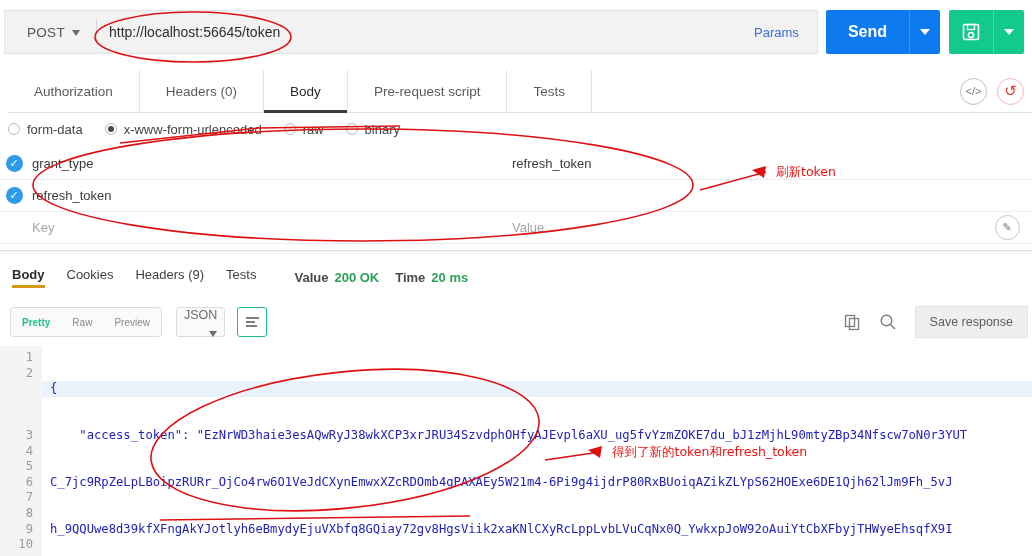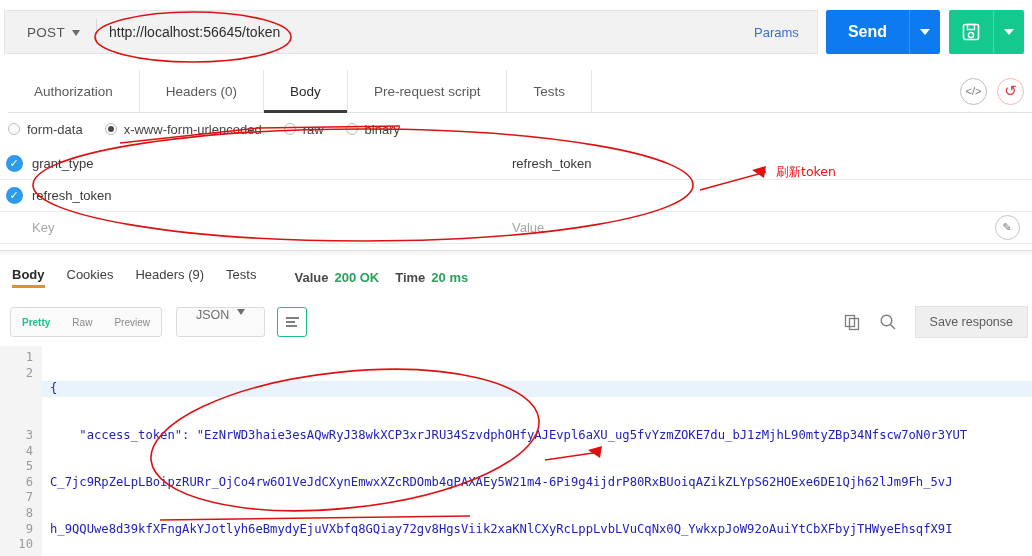--- a/index.html
+++ b/index.html
@@ -222,24 +222,24 @@
     display: flex; align-items: stretch;
     border: 1px solid #dcdcdc; border-radius: 3px; background: #fafafa;
     height: 28px; overflow: hidden;
   }
   .seg-item {
     display: flex; align-items: center; padding: 0 11px;
     font-size: 10px; color: #8a8a8a; cursor: pointer;
   }
   .seg-item.active { color: #22c28c; font-weight: bold; }
   .fmt-select {
-    display: flex; align-items: flex-start; gap: 8px;
-    margin-left: 14px; height: 28px; padding: 0 19px;
+    display: flex; align-items: flex-end; gap: 8px;
+    margin-left: 14px; height: 28px; padding: 0 7px;
     border: 1px solid #dcdcdc; border-radius: 3px; background: #fafafa;
-    font-size: 12.5px; color: #6e6e6e; cursor: pointer;
+    font-size: 12.5px; color: #6e6e6e; cursor: pointer; flex-direction: column;
   }
   .wrap-btn {
     margin-left: 12px; width: 28px; height: 28px;
     border: 1px solid #1fbd8c; border-radius: 3px; background: #fff;
     display: flex; align-items: center; justify-content: center;
     color: #4a4a4a; cursor: pointer;
   }
   .resptb-right {
     margin-left: auto; display: flex; align-items: center;
     gap: 18px; padding-right: 14px;
@@ -510,15 +510,16 @@
       <line x1="160" y1="520" x2="470" y2="516"></line>
     </g>
     <g fill="#dd1111" stroke="none">
       <polygon points="766,166 752,170 764,178"></polygon>
       <polygon points="602,446 588,450 600,458"></polygon>
     </g>
   </svg>
 
   <div class="anno-layer">
     <div class="anno-text" style="left:776px; top:164px;">刷新token</div>
+    <div class="anno-text" style="left:612px; top:444px;">得到了新的token和refresh_token</div>
   </div>
 
 </div>
 
 </body></html>

